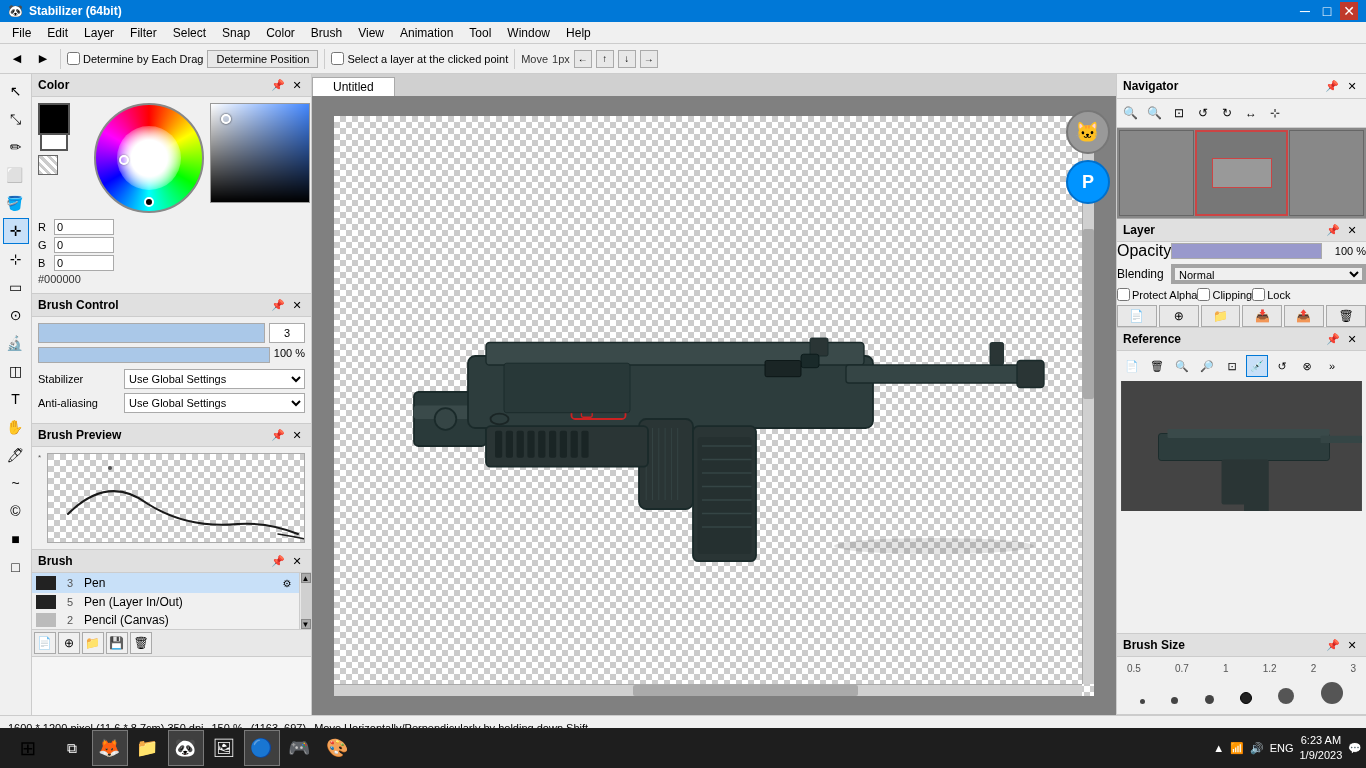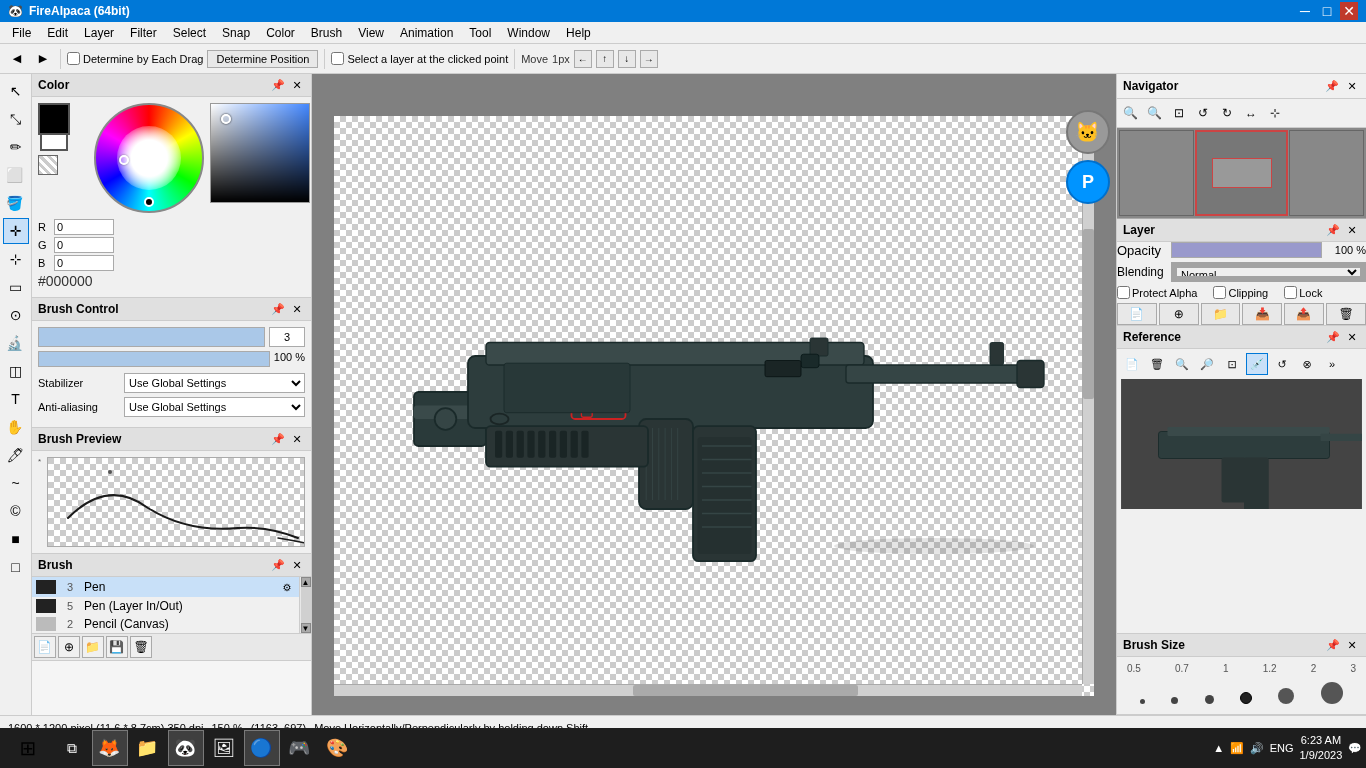--- a/index.html
+++ b/index.html
@@ -63,21 +63,21 @@
     .color-swatch-fg { width: 32px; height: 32px; background: #000; border: 2px solid #333; cursor: pointer; }
     .color-swatch-bg { width: 28px; height: 28px; background: #fff; border: 2px solid #333; cursor: pointer; margin-top: 6px; margin-left: -12px; }
     .color-transparent { width: 24px; height: 24px; background: repeating-linear-gradient(45deg, #ccc 0, #ccc 2px, white 0, white 4px); border: 1px solid #666; cursor: pointer; }
     .color-wheel { width: 120px; height: 120px; border-radius: 50%; background: conic-gradient(red, yellow, lime, cyan, blue, magenta, red); position: relative; cursor: crosshair; }
     .color-wheel::after { content: ''; position: absolute; top: 20%; left: 20%; width: 60%; height: 60%; border-radius: 50%; background: radial-gradient(circle, white, transparent); }
     .color-dot { position: absolute; width: 10px; height: 10px; border: 2px solid white; border-radius: 50%; top: 50%; left: 25%; transform: translate(-50%, -50%); box-shadow: 0 0 2px #000; }
     .color-sliders { margin-top: 6px; }
     .slider-row { display: flex; align-items: center; margin-bottom: 2px; gap: 4px; }
     .slider-label { width: 12px; font-size: 11px; }
     .slider-input { width: 60px; height: 16px; border: 1px solid #aaa; font-size: 11px; text-align: left; padding: 0 2px; }
-    .hex-label { font-size: 14px; color: #333; }
+    .hex-label { font-size: 11px; color: #333; }
 
     
     #brush-control .panel-content { padding: 6px; }
     .brush-size-row { display: flex; gap: 4px; margin-bottom: 4px; }
     .brush-bar { flex: 1; height: 20px; border: 1px solid #aaa; background: #fff; }
     .brush-num { width: 36px; height: 20px; border: 1px solid #aaa; font-size: 11px; text-align: center; background: #fff; }
     .brush-opacity-row { display: flex; gap: 4px; margin-bottom: 6px; }
     .opacity-bar { flex: 1; height: 16px; border: 1px solid #aaa; background: linear-gradient(to right, #aad, #aad); }
     .opacity-pct { font-size: 11px; }
     .settings-row { display: flex; align-items: center; gap: 6px; margin-bottom: 4px; }
@@ -103,27 +103,27 @@
     .canvas-tab.active { background: #fff; }
     #canvas-container { margin-top: 22px; background: repeating-conic-gradient(#ccc 0% 25%, white 0% 50%) 0 0 / 12px 12px; position: relative; }
 
     
     #right-panels {
       width: 250px; background: #f5f5f5; border-left: 1px solid #ccc; display: flex; flex-direction: column;
     }
     .avatar-circle { width: 44px; height: 44px; border-radius: 50%; background: #888; border: 2px solid #555; overflow: hidden; display: flex; align-items: center; justify-content: center; font-size: 10px; color: white; }
     .pixiv-btn { width: 44px; height: 44px; border-radius: 50%; background: #0094ff; border: 2px solid #0070cc; display: flex; align-items: center; justify-content: center; font-size: 18px; font-weight: bold; color: white; cursor: pointer; margin-top: 4px; }
     .layer-opacity-row { display: flex; align-items: center; gap: 4px; margin-bottom: 4px; }
-    .layer-opacity-label { font-size: 13px; width: 50px; }
+    .layer-opacity-label { font-size: 16px; width: 50px; }
     .layer-opacity-bar { flex: 1; height: 16px; background: linear-gradient(to right, #99c, #99c); border: 1px solid #aaa; }
     .layer-opacity-pct { font-size: 11px; width: 40px; text-align: right; }
     .layer-blend-row { display: flex; align-items: center; gap: 4px; margin-bottom: 4px; }
     .layer-blend-label { font-size: 12px; width: 50px; }
-    .layer-blend-select { flex: 1; height: 20px; border: 6px solid #a3a3a3; font-size: 11px; }
-    .layer-checkboxes { display: flex; gap: 16px; margin-bottom: 4px; }
+    .layer-blend-select { flex: 1; height: 20px; border: 4px solid #a3a3a3; font-size: 11px; }
+    .layer-checkboxes { display: flex; gap: 0; margin-bottom: 4px; }
     .layer-check { display: flex; align-items: center; gap: 2px; font-size: 11px; }
     .layer-list { border: 1px solid #aaa; background: #fff; min-height: 60px; }
     .layer-item { display: flex; align-items: center; gap: 4px; padding: 3px 4px; border-bottom: 1px solid #eee; cursor: pointer; }
     .layer-item.active { background: #c8e0f8; }
     .layer-thumb { width: 28px; height: 28px; background: repeating-conic-gradient(#ccc 0% 25%, white 0% 50%) 0 0 / 6px 6px; border: 1px solid #999; }
     .layer-name-text { font-size: 11px; flex: 1; }
     .layer-actions { display: flex; gap: 2px; margin-top: 4px; }
     .layer-action-btn { flex: 1; height: 22px; border: 1px solid #aaa; background: #e8e8e8; display: flex; align-items: center; justify-content: center; cursor: pointer; font-size: 12px; }
     .ref-icons { display: flex; gap: 3px; margin-bottom: 4px; flex-wrap: wrap; }
     .ref-icon { width: 22px; height: 22px; display: flex; align-items: center; justify-content: center; font-size: 11px; cursor: pointer; border: 1px solid transparent; }
@@ -156,21 +156,21 @@
       background-size: 12px 12px;
       background-position: 0 0, 6px 6px;
     }
   </style>
 </head>
 <body>
 
 <div id="titlebar">
   <div id="titlebar-left">
     <span>🐼</span>
-    <span>FireAlpaca (64bit)</span>
+    <span>Stabilizer (64bit)</span>
   </div>
   <div id="titlebar-controls">
     <span>─</span>
     <span>□</span>
     <span style="background:#c0392b">✕</span>
   </div>
 </div>
 
 <div id="menubar">
   <span>File</span>
@@ -379,20 +379,23 @@
           <div style="width:22px; height:22px; border:1px solid #aaa; background:#f0f0f0; display:flex; align-items:center; justify-content:center; cursor:pointer; font-size:12px;">⊕</div>
           <div style="width:22px; height:22px; border:1px solid #aaa; background:#f0f0f0; display:flex; align-items:center; justify-content:center; cursor:pointer; font-size:12px;">📁</div>
           <div style="width:22px; height:22px; border:1px solid #aaa; background:#f0f0f0; display:flex; align-items:center; justify-content:center; cursor:pointer; font-size:12px;">💾</div>
           <div style="width:22px; height:22px; border:1px solid #aaa; background:#f0f0f0; display:flex; align-items:center; justify-content:center; cursor:pointer; font-size:12px;">🗑</div>
         </div>
       </div>
     </div>
   </div>
 
   <div id="canvas-area">
+    <div class="canvas-tabs">
+      <div class="canvas-tab active">Untitled</div>
+    </div>
     <div id="canvas-container" class="checkered" style="width: 760px; height: 580px; position:relative; margin-top:22px;">
 
       <svg width="760" height="580" viewBox="0 0 760 580" style="position:absolute; top:0; left:0;">
 
         <g transform="translate(80, 60) scale(0.9)">
 
           <rect x="0" y="240" width="80" height="60" rx="5" fill="#2a3a3a" stroke="#1a2a2a" stroke-width="2"></rect>
           <rect x="0" y="255" width="75" height="15" rx="3" fill="#3a4a4a"></rect>
 
           <rect x="60" y="200" width="450" height="80" rx="8" fill="#2d3d3d" stroke="#1a2a2a" stroke-width="2"></rect>

